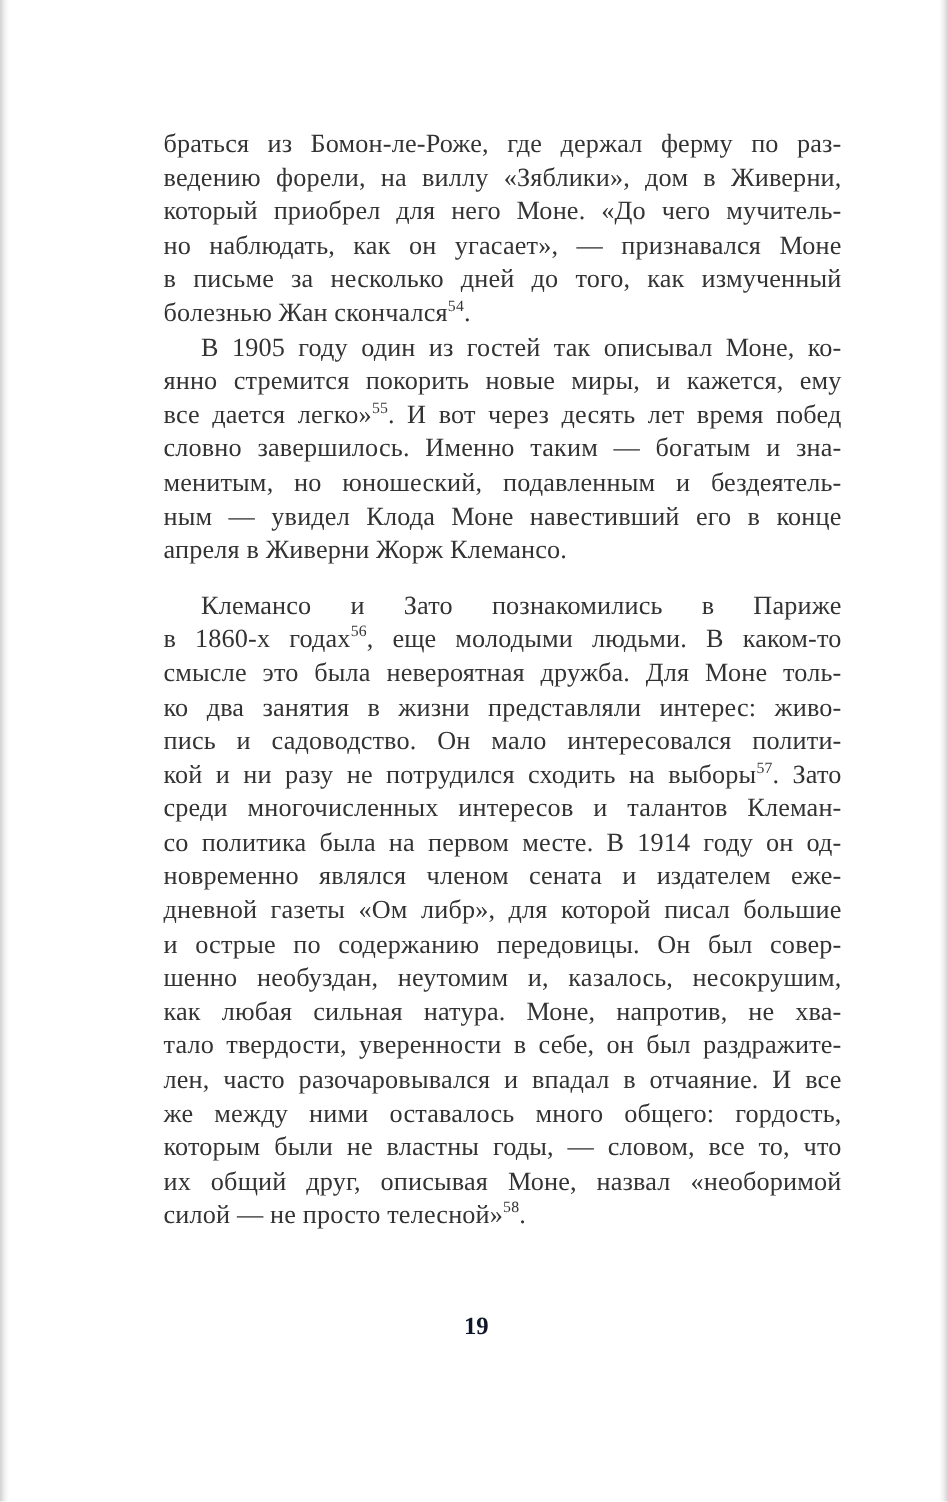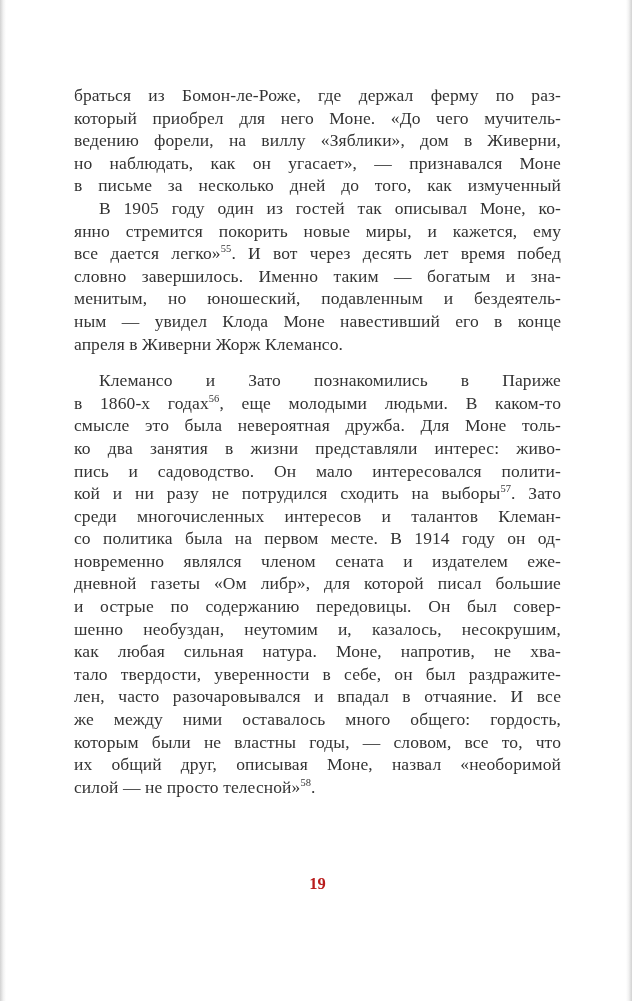--- a/index.html
+++ b/index.html
@@ -26,55 +26,57 @@
     top: 84px;
     width: 487px;
     font-size: 17.5px;
     line-height: 22.6px;
     letter-spacing: 0.1px;
   }
   .line {
     text-align: justify;
     text-align-last: justify;
     white-space: normal;
+    margin-left: 35px;
   }
   .line.last { text-align-last: left; }
   .paragraph.indent .line.first { text-indent: 25px; }
   .line-spacer { height: 14px; }
 
   sup {
     font-size: 60%;
     vertical-align: super;
     line-height: 0;
   }
 
   .page-number {
     position: absolute;
     top: 874px;
     left: 74px;
     width: 487px;
     text-align: center;
     font-weight: bold;
     font-size: 16.5px;
-    color: #b91c1c;
+    color: #0f172a;
   }
 </style>
 </head>
 <body>
 
 <div class="edge left"></div>
 <div class="edge right"></div>
 
 <div class="text-block" id="text-block">
     <div class="paragraph">
       <div class="line first">браться из Бомон-ле-Роже, где держал ферму по раз-</div>
+      <div class="line">ведению форели, на виллу «Зяблики», дом в Живерни,</div>
       <div class="line">который приобрел для него Моне. «До чего мучитель-</div>
-      <div class="line">ведению форели, на виллу «Зяблики», дом в Живерни,</div>
       <div class="line">но наблюдать, как он угасает», — признавался Моне</div>
       <div class="line">в письме за несколько дней до того, как измученный</div>
+      <div class="line last">болезнью Жан скончался<sup>54</sup>.</div>
     </div>
     <div class="paragraph indent">
       <div class="line first">В 1905 году один из гостей так описывал Моне, ко-</div>
       <div class="line">янно стремится покорить новые миры, и кажется, ему</div>
       <div class="line">все дается легко»<sup>55</sup>. И вот через десять лет время побед</div>
       <div class="line">словно завершилось. Именно таким — богатым и зна-</div>
       <div class="line">менитым, но юношеский, подавленным и бездеятель-</div>
       <div class="line">ным — увидел Клода Моне навестивший его в конце</div>
       <div class="line last">апреля в Живерни Жорж Клемансо.</div>
     </div>

